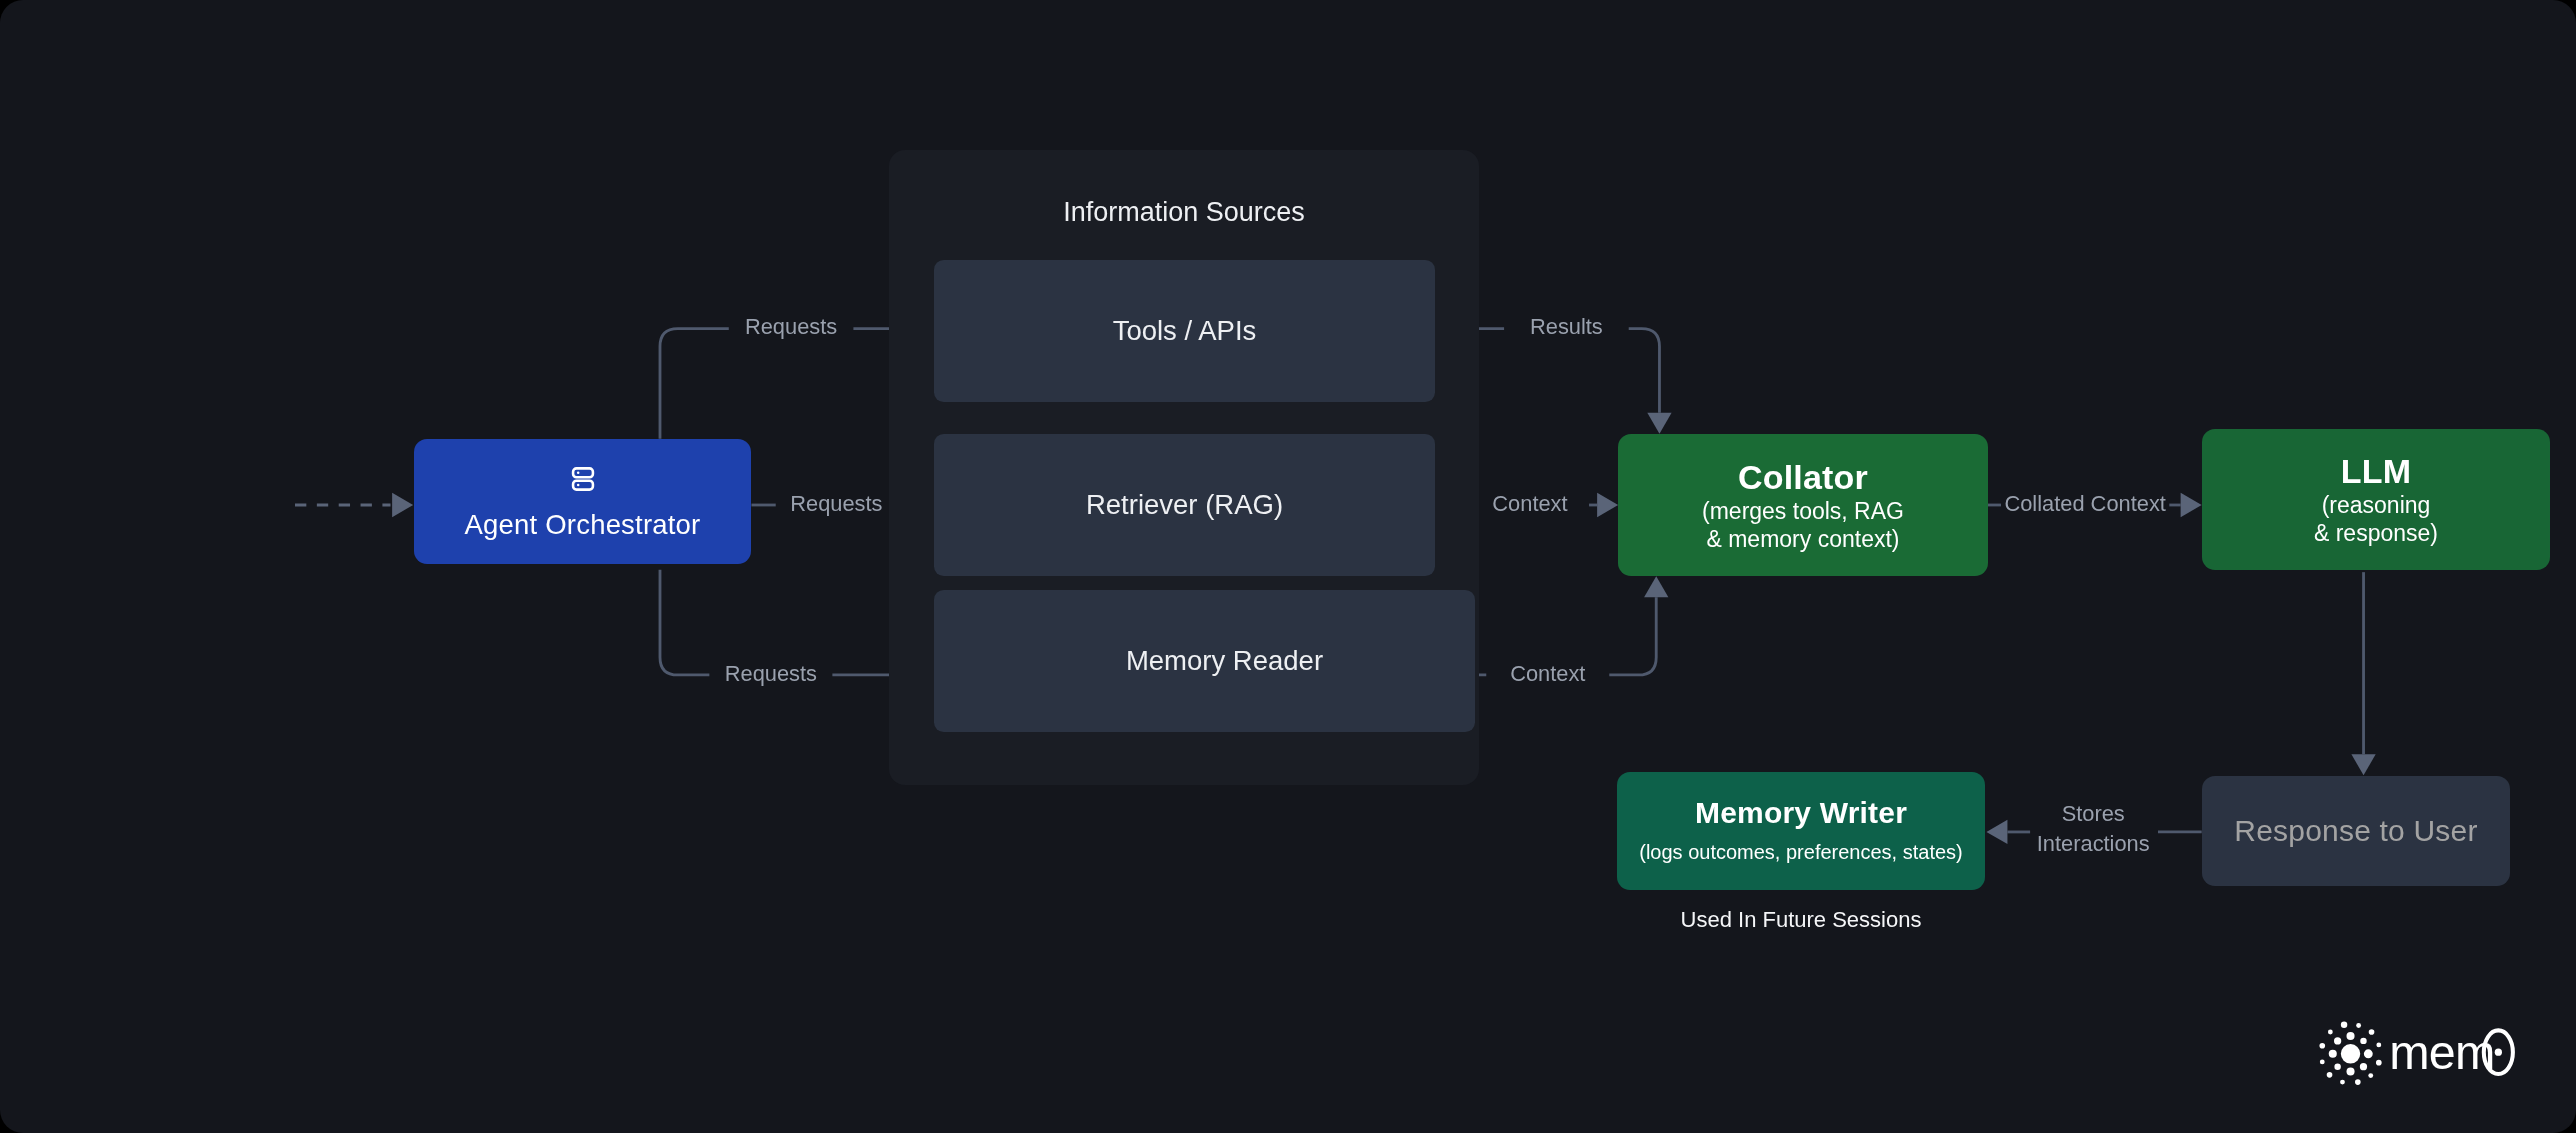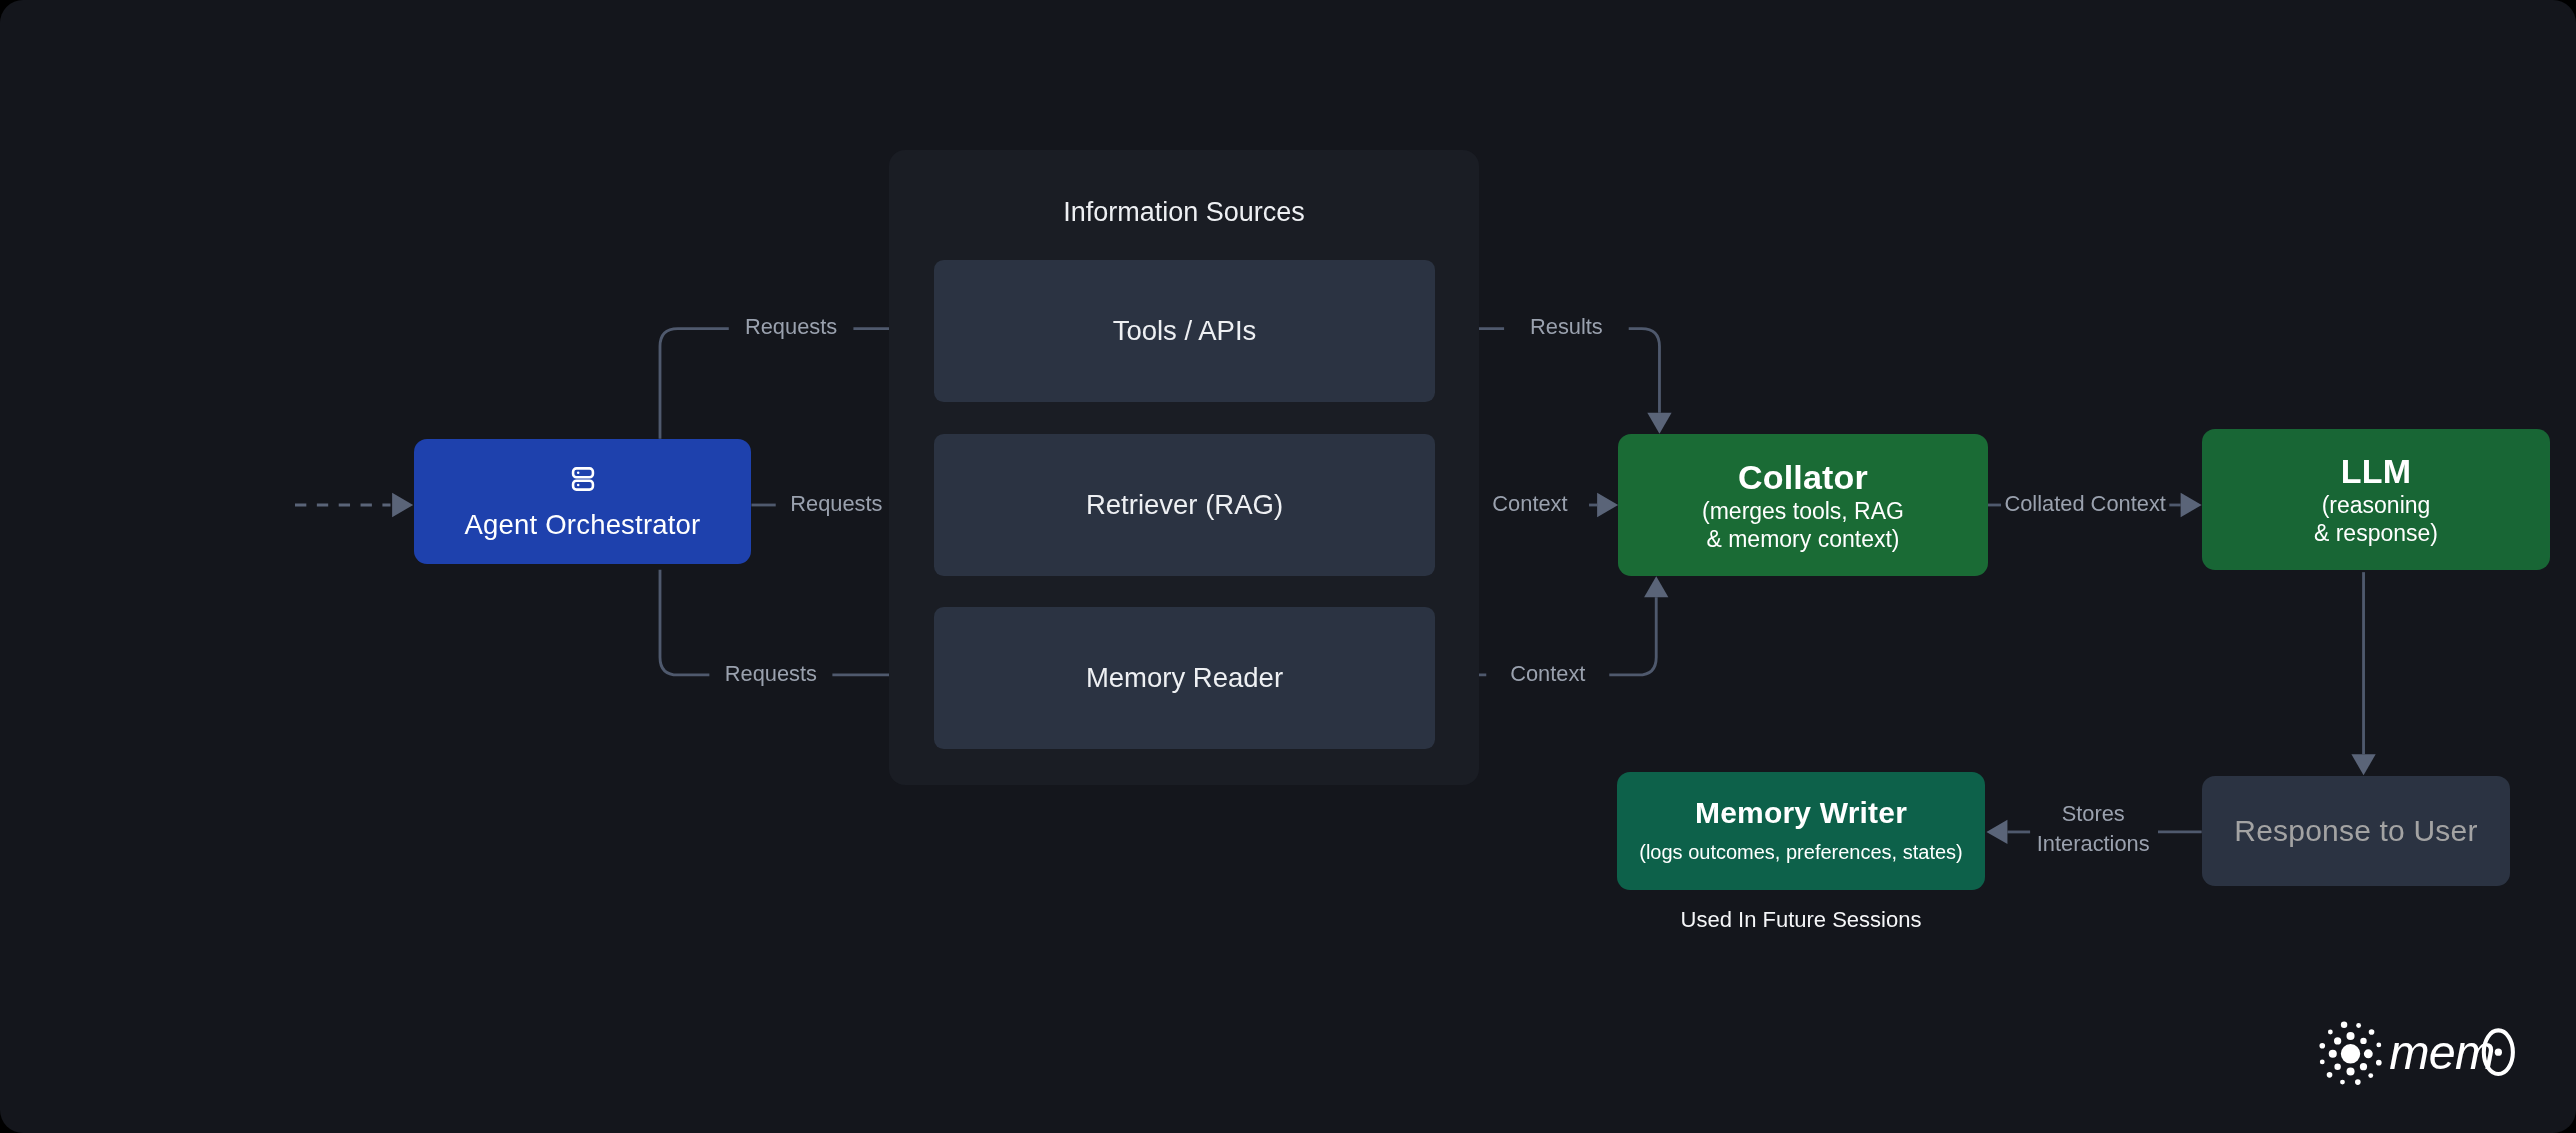--- a/index.html
+++ b/index.html
@@ -16,37 +16,37 @@
   .node .label { font-size: 27.5px; font-weight: 500; letter-spacing: 0.2px; }
 
   .user-query { left: 66px; top: 439px; width: 223px; height: 133px; background: #f2a20c; color: #10100e; gap: 8px; }
   .orchestrator { left: 414px; top: 439px; width: 337px; height: 125px; background: #1e41ad; color: #ffffff; gap: 9.7px; }
 
   .panel { position: absolute; left: 889px; top: 150px; width: 590px; height: 635px; background: #1a1d24; border-radius: 16px; }
   .panel-title { position: absolute; left: 0; top: 47px; width: 100%; text-align: center; color: #eef0f3; font-size: 27px; font-weight: 500; }
   .source-box { position: absolute; left: 45px; width: 501px; height: 142px; background: #2b3342; border-radius: 9.7px; display: flex; align-items: center; justify-content: center; color: #eef0f3; font-size: 27.5px; font-weight: 500; }
   .source-tools   { top: 110px; }
   .source-retriever { top: 284px; }
-  .source-memory  { top: 457px; }
+  .source-memory  { top: 440px; padding-left: 40px; }
 
   .green-node { color: #ffffff; }
   .collator { left: 1618px; top: 434px; width: 370px; height: 142px; background: #1a6b35; }
   .llm { left: 2202px; top: 429px; width: 348px; height: 141px; background: #186635; }
   .memory-writer { left: 1617px; top: 772px; width: 368px; height: 118px; background: #0d614a; }
   .green-node .title { font-size: 34px; font-weight: 600; letter-spacing: 0.2px; }
   .memory-writer .title { font-size: 30px; }
   .green-node .subtitle { font-size: 23px; font-weight: 400; line-height: 28px; margin-top: 0; }
   .memory-writer .subtitle { font-size: 20px; margin-top: 8px; }
 
   .response { left: 2202px; top: 776px; width: 308px; height: 110px; background: #2b3342; color: #a3a3a3; }
   .response .label { font-size: 30px; }
 
   .caption { position: absolute; left: 1617px; top: 907px; width: 368px; text-align: center; color: #f5f6f8; font-size: 22px; font-weight: 500; }
 
-  .brand { position: absolute; left: 2315px; top: 1018px; width: 210px; height: 70px; font-style: italic; }
+  .brand { position: absolute; left: 2315px; top: 1018px; width: 210px; height: 70px; }
 </style>
 </head>
 <body>
 
 <div class="canvas">
 
   <svg class="wires" viewBox="0 0 3182 1400">
 
     <path class="wire dashed" d="M 364 624 L 482 624"></path>
     <polygon class="arrow" points="510,624 484,609 484,639"></polygon>

